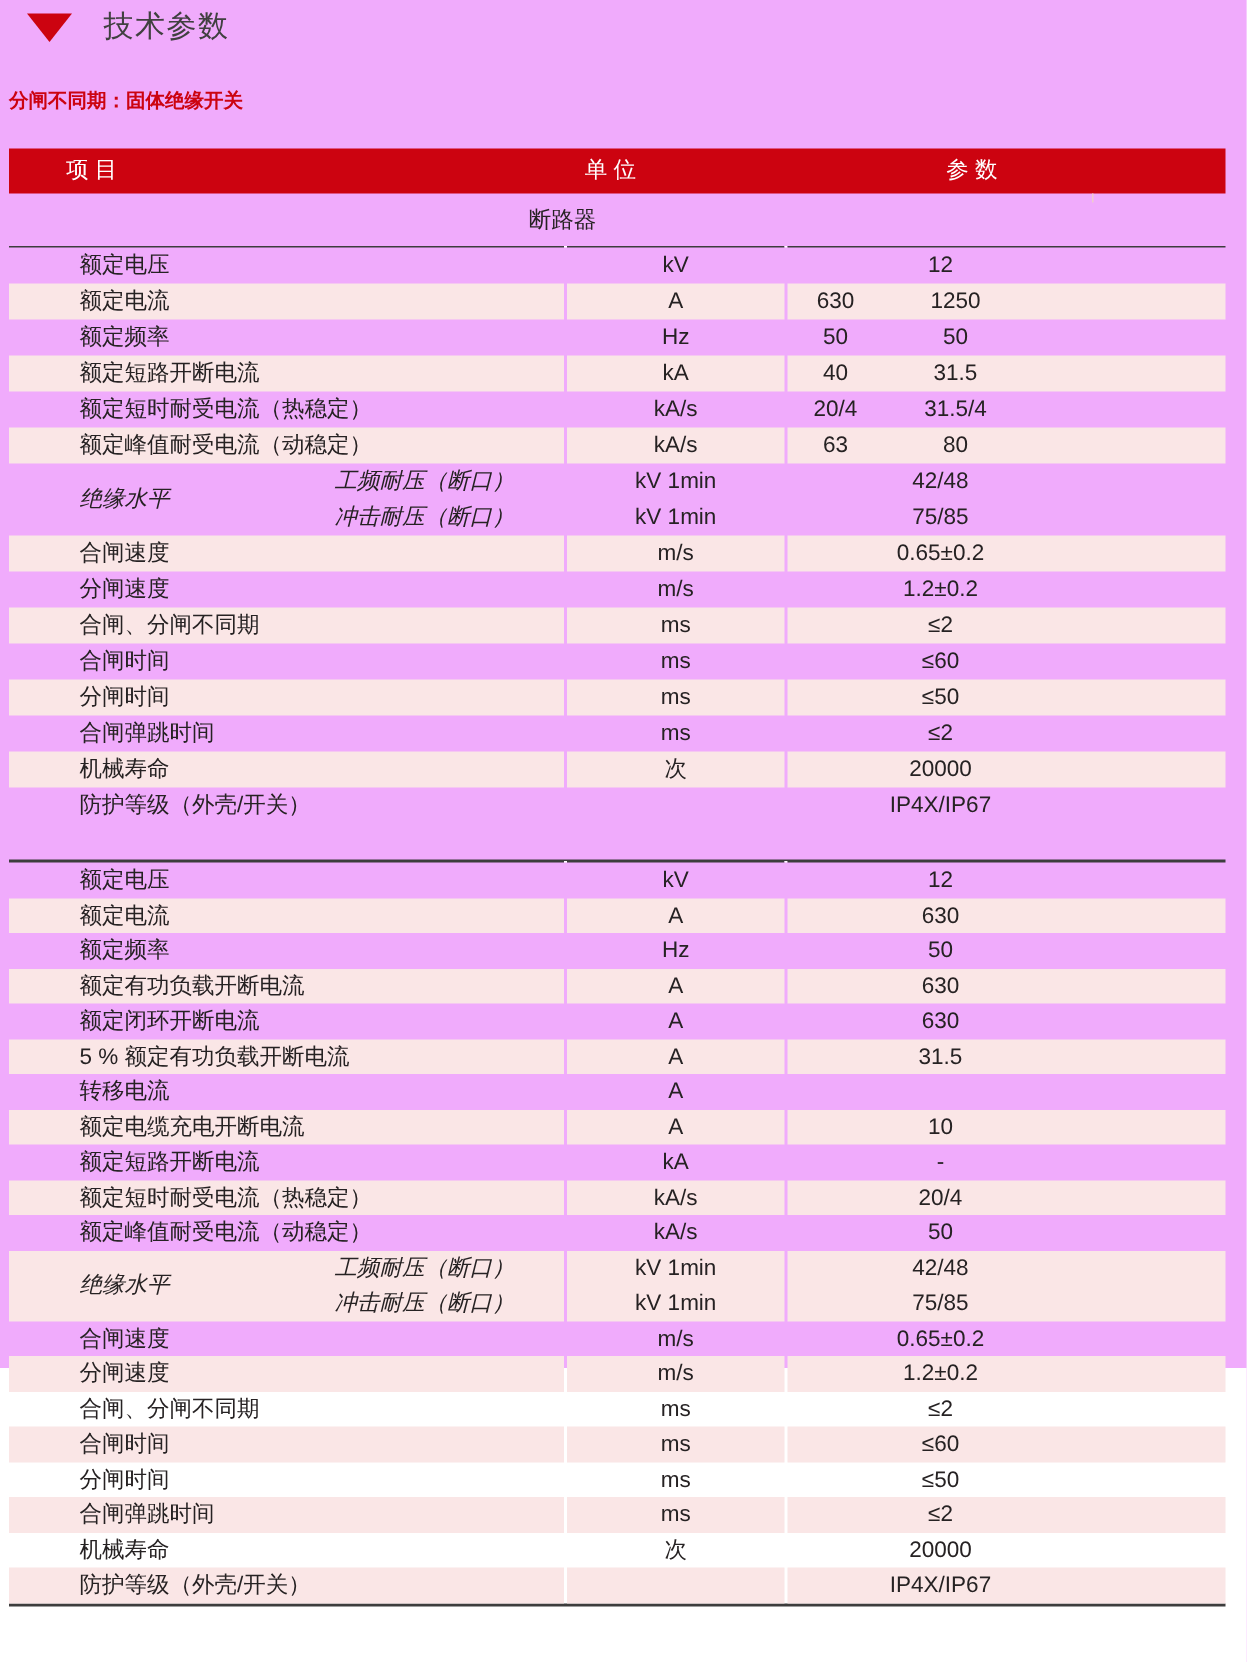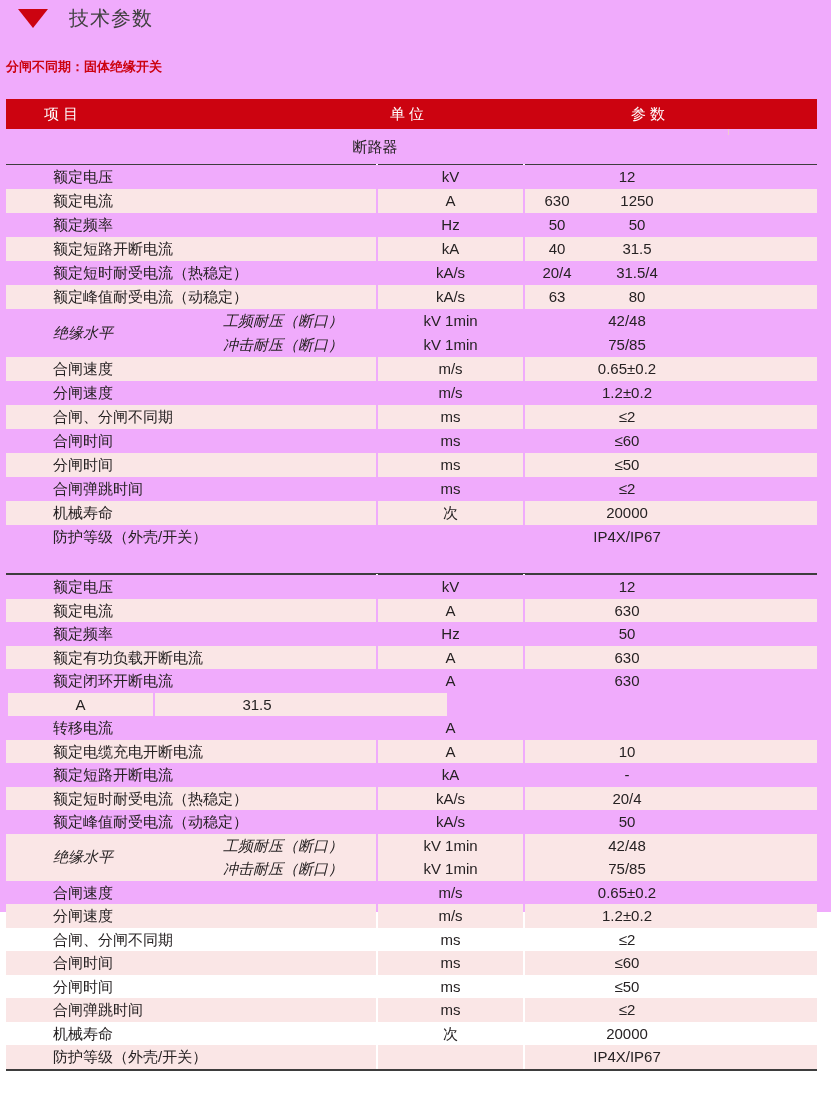--- a/index.html
+++ b/index.html
@@ -303,20 +303,21 @@
           <div class="row">
             <div class="c1">额定闭环开断电流</div>
             <div class="cgap"></div>
             <div class="c2">A</div>
             <div class="cgap"></div>
             <div class="c3">
               <div class="single">630</div>
             </div>
           </div>
           <div class="row shaded">
+            <div class="c1">5 % 额定有功负载开断电流</div>
             <div class="cgap"></div>
             <div class="c2">A</div>
             <div class="cgap"></div>
             <div class="c3">
               <div class="single">31.5</div>
             </div>
           </div>
           <div class="row">
             <div class="c1">转移电流</div>
             <div class="cgap"></div>

